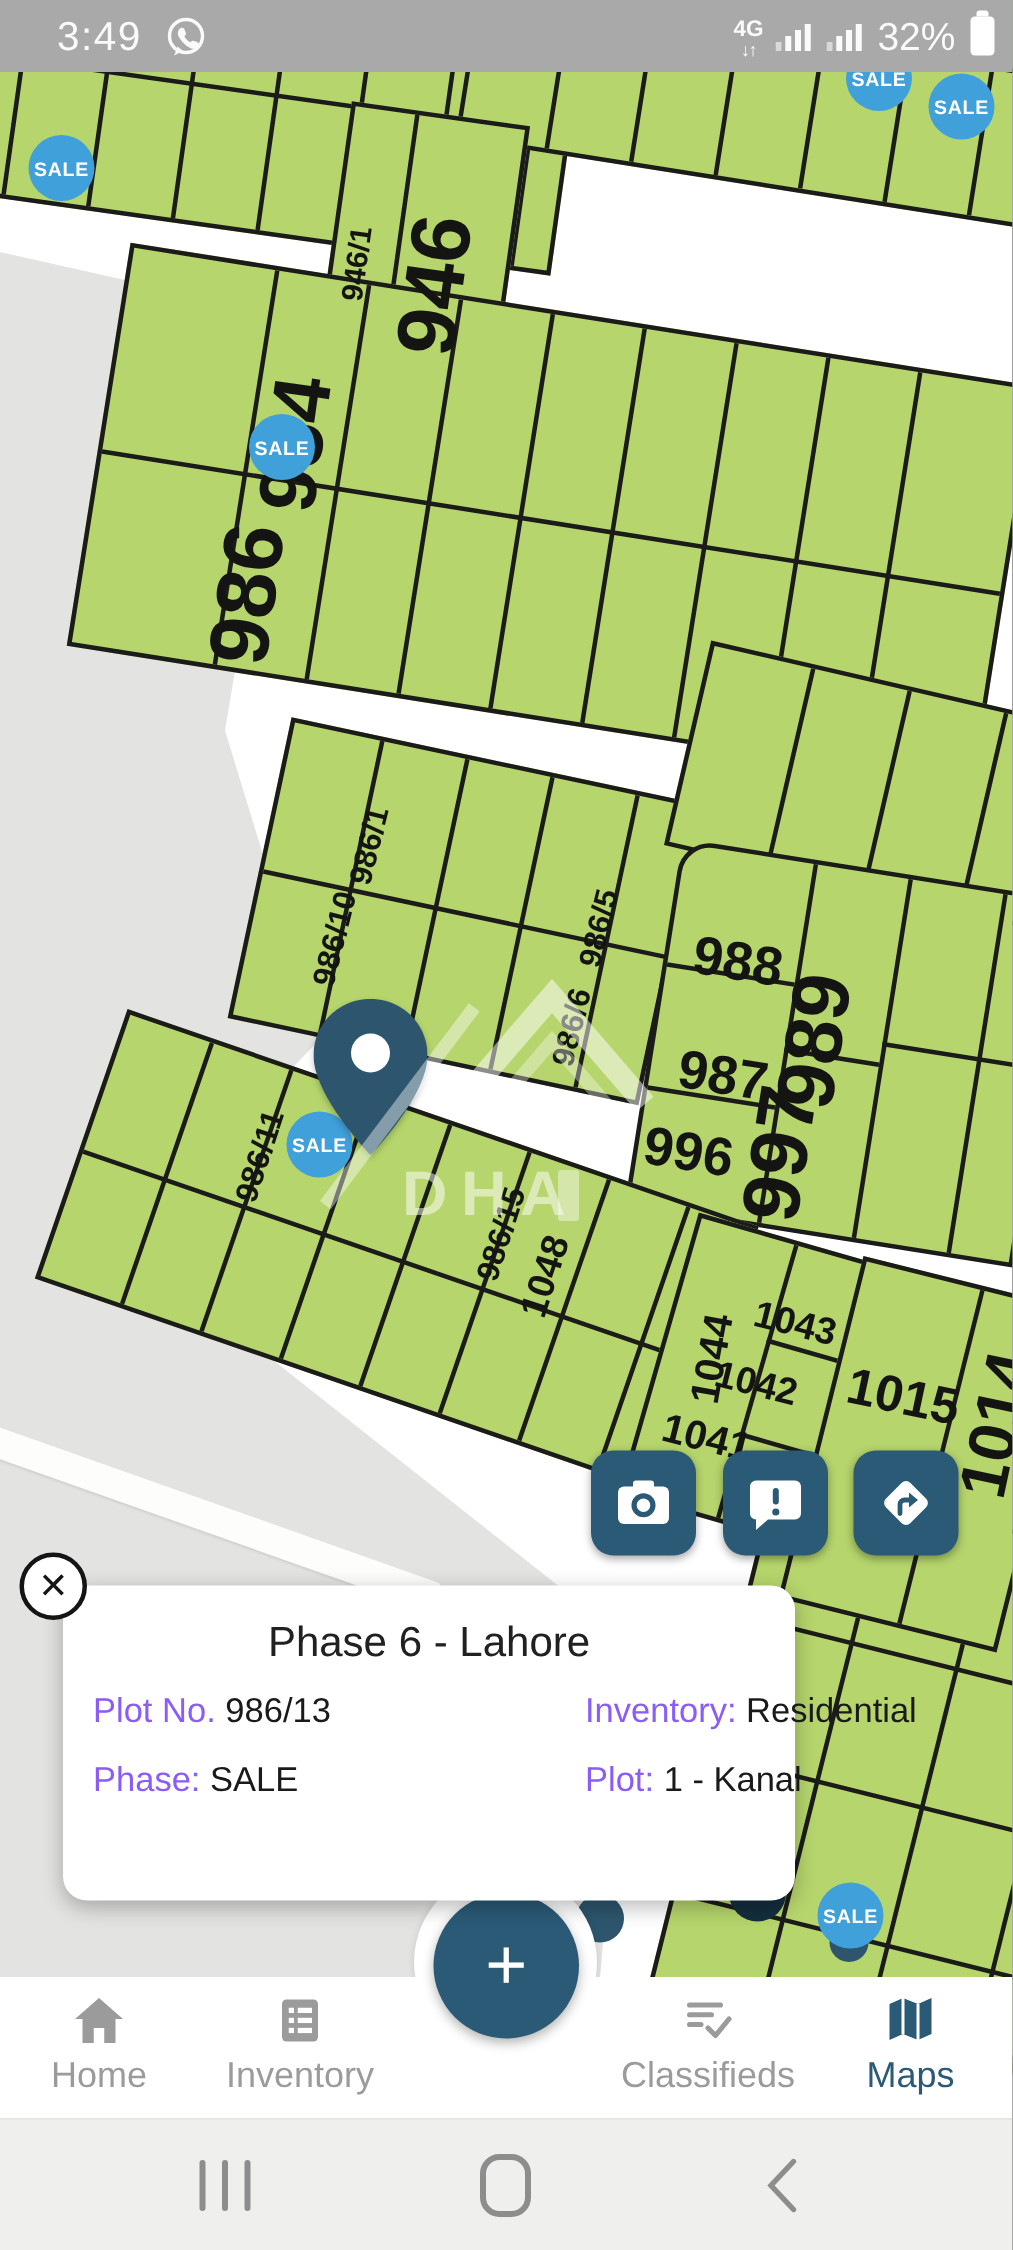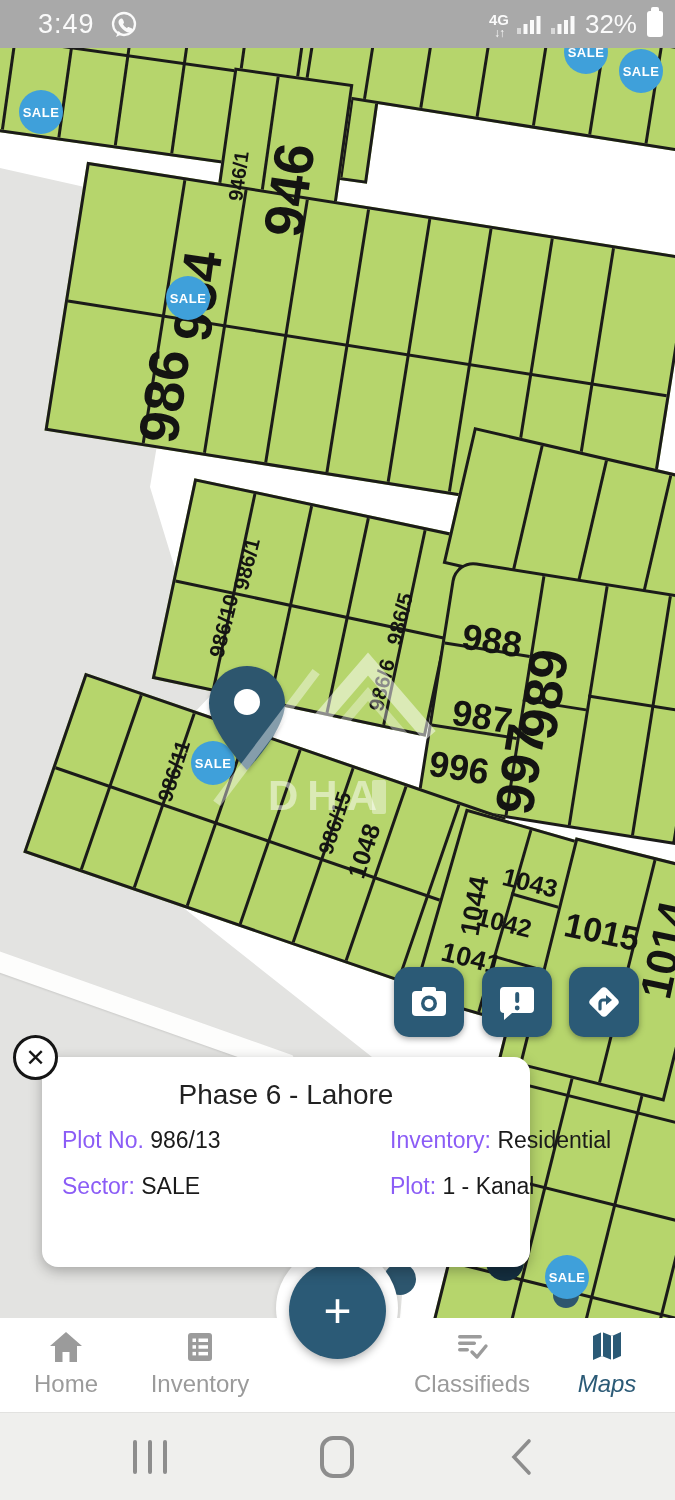--- a/index.html
+++ b/index.html
@@ -63,21 +63,21 @@
   .fab-notch{position:absolute;left:276px;top:1247px;width:122px;height:122px;border-radius:50%;
              background:#fff;z-index:31;box-shadow:0 0 5px rgba(0,0,0,.12);}
   .fab{position:absolute;left:289px;top:1262px;width:97px;height:97px;border-radius:50%;background:#2b5a76;
        z-index:33;color:#fff;display:flex;align-items:center;justify-content:center;font-size:48px;
        font-weight:300;box-shadow:0 3px 8px rgba(0,0,0,.3);}
   .navbar{position:absolute;left:0;top:1318px;width:675px;height:94px;background:#fff;z-index:32;}
   .nav-item{position:absolute;top:0;width:140px;height:94px;display:flex;flex-direction:column;
             align-items:center;}
   .nav-item svg{margin-top:12px;}
   .nav-label{font-size:24px;color:#9b9b9b;margin-top:6px;}
-  .nav-item.active .nav-label{color:#2b5a76;font-style:italic;}
+  .nav-item.active .nav-label{color:#2b5a76;}
 
   
   .androidbar{position:absolute;left:0;top:1412px;width:675px;height:88px;background:#efefed;z-index:62;
               border-top:1px solid #e2e2e0;}
   .and-recents{position:absolute;left:133px;top:27px;display:flex;gap:11px;}
   .and-recents i{width:4px;height:34px;background:#8d8d8d;border-radius:2px;}
   .and-home{position:absolute;left:320px;top:23px;width:34px;height:42px;border:4px solid #8d8d8d;
             border-radius:13px;box-sizing:border-box;}
   .and-back{position:absolute;left:510px;top:25px;}
 </style>
@@ -288,21 +288,21 @@
     <div class="card-title">Phase 6 - Lahore</div>
     <div class="fld" style="left:20px;top:70px;">
       <span class="lab">Plot No.</span>
       <span class="val">986/13</span>
     </div>
     <div class="fld" style="left:348px;top:70px;">
       <span class="lab">Inventory:</span>
       <span class="val">Residential</span>
     </div>
     <div class="fld" style="left:20px;top:116px;">
-      <span class="lab">Sector:</span>
+      <span class="lab">Phase:</span>
       <span class="val">SALE</span>
     </div>
     <div class="fld" style="left:348px;top:116px;">
       <span class="lab">Plot:</span>
       <span class="val">1 - Kanal</span>
     </div>
   </div>
   <div class="close-btn">
     <span>✕</span>
   </div>

